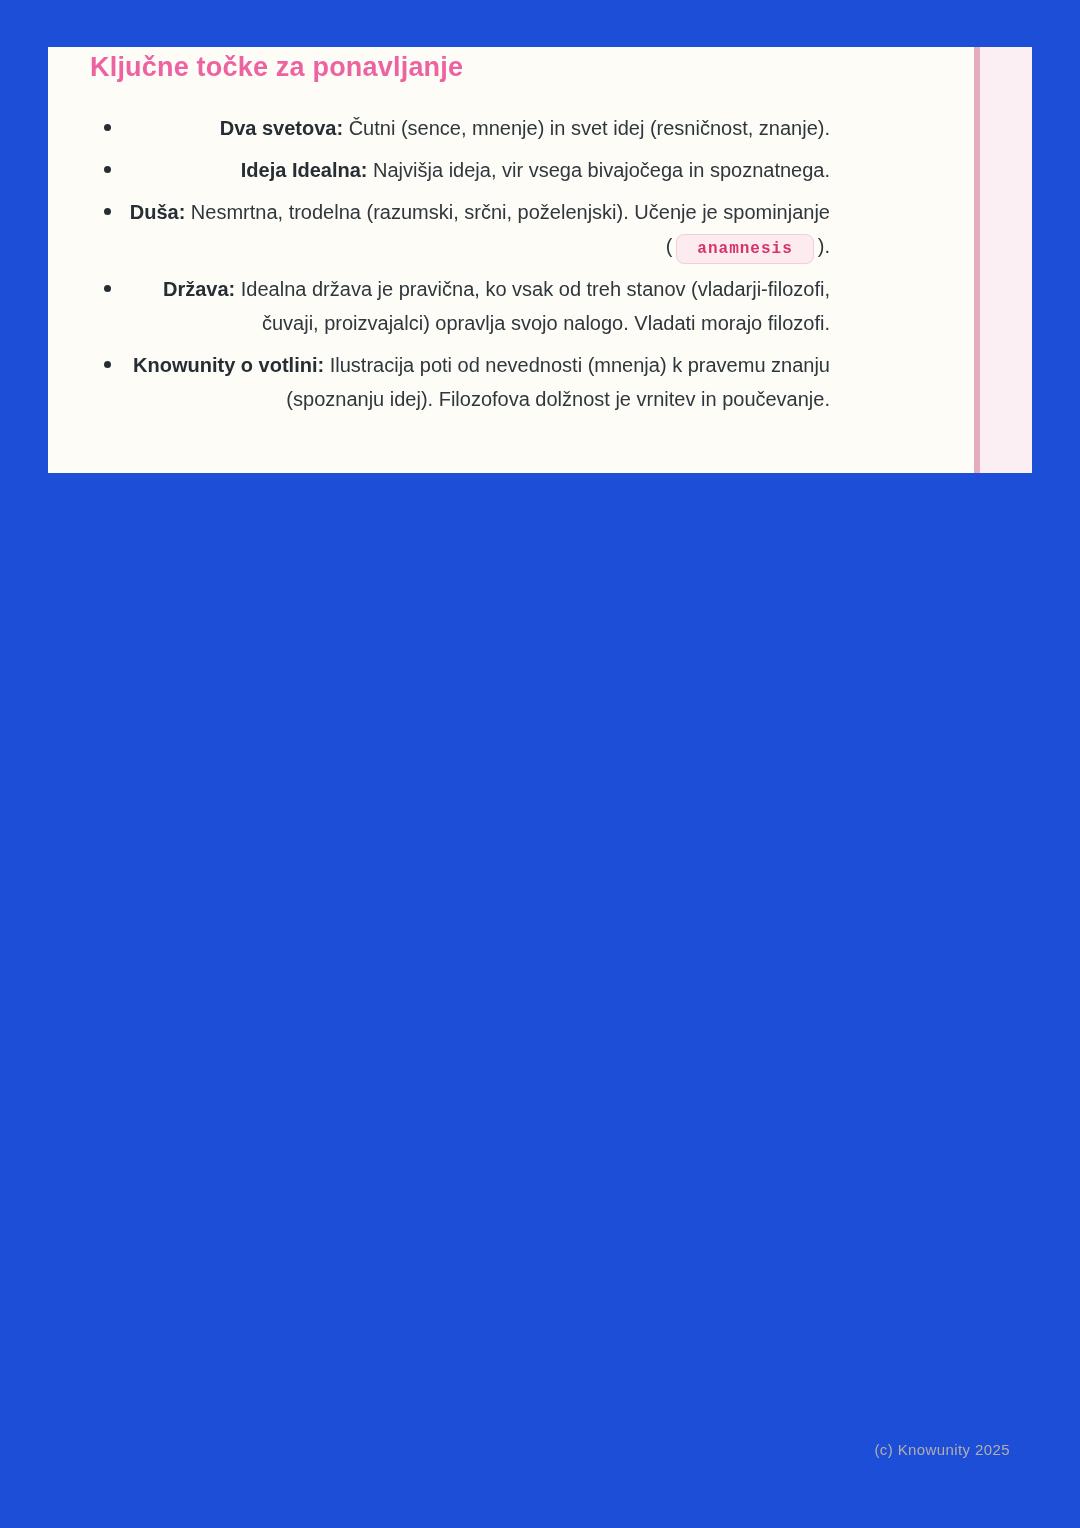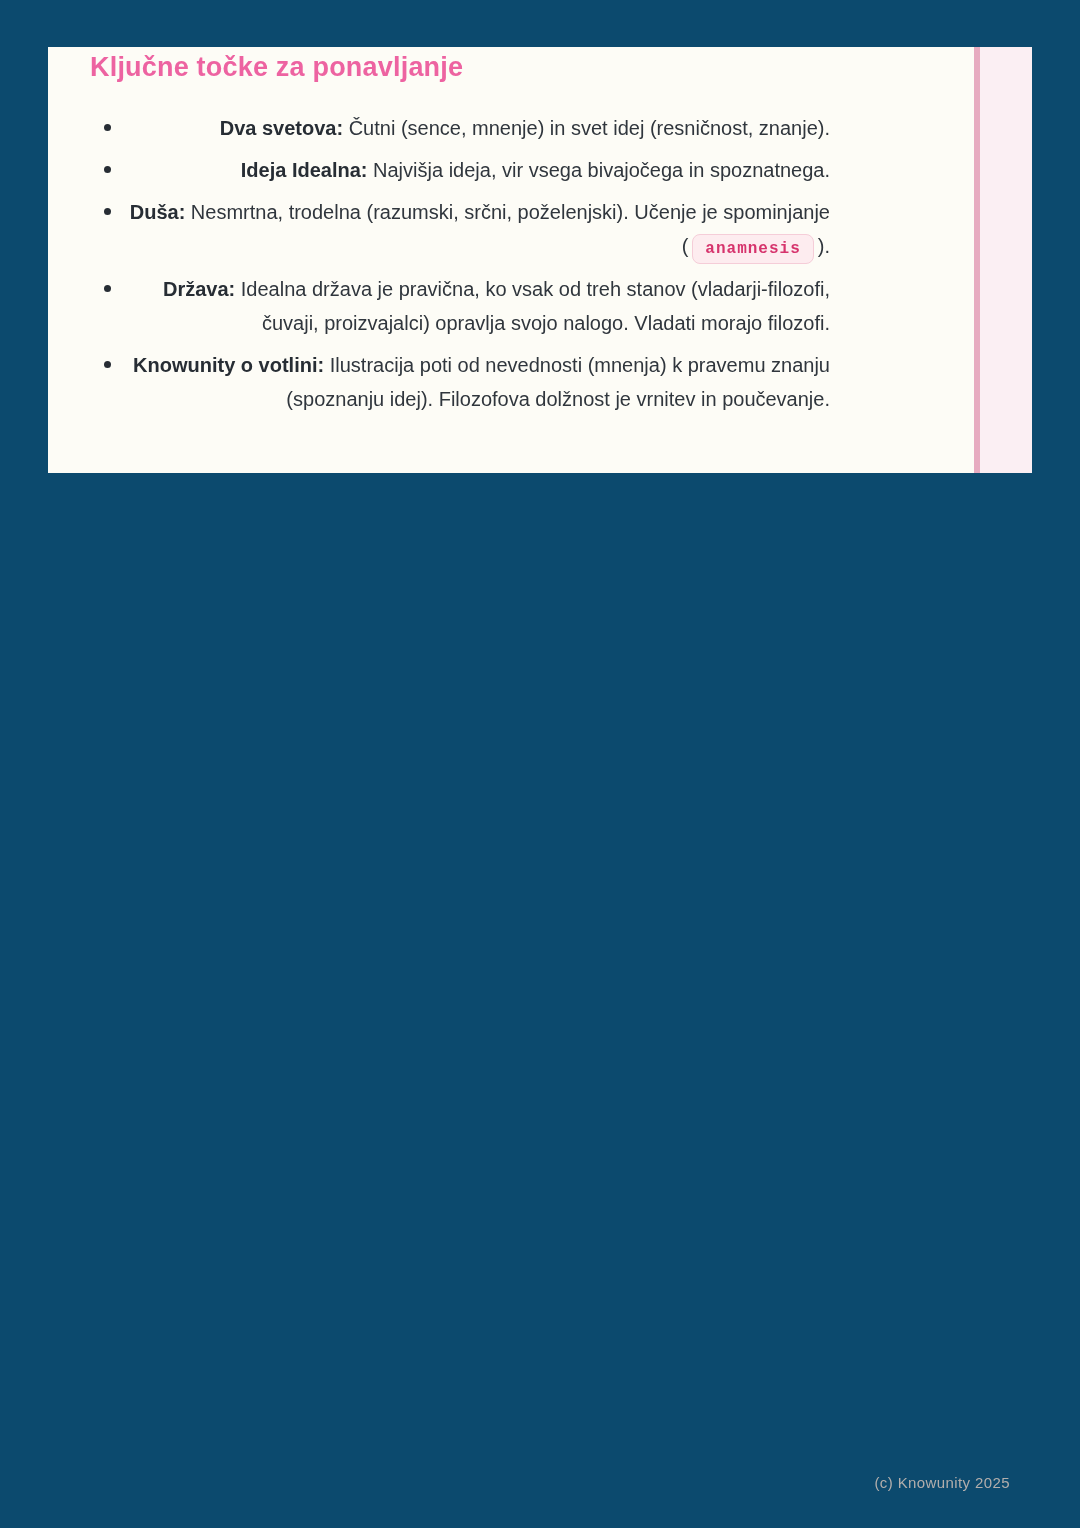--- a/index.html
+++ b/index.html
@@ -4,21 +4,21 @@
 <style>
   html, body {
     margin: 0;
     padding: 0;
     background: #ffffff;
   }
   .page {
     position: relative;
     width: 1080px;
     height: 1528px;
-    background: #0c4a6e;
+    background: #1d4ed8;
     overflow: hidden;
     font-family: "Liberation Sans", "DejaVu Sans", sans-serif;
   }
   .card {
     position: absolute;
     left: 48px;
     top: 47px;
     width: 984px;
     height: 426px;
     background: #fdfcf6;
@@ -83,28 +83,28 @@
   code.inline-code {
     display: inline-block;
     font-family: "Liberation Mono", "DejaVu Sans Mono", monospace;
     font-size: 16px;
     font-weight: 700;
     line-height: 20px;
     color: #d6336c;
     background: #fdecef;
     border: 1px solid #f5cdd8;
     border-radius: 8px;
-    padding: 4px 12px;
+    padding: 4px 20px;
     margin: 0 4px;
     vertical-align: baseline;
     letter-spacing: 1px;
   }
   .footer-note {
     position: absolute;
-    top: 1474px;
+    top: 1441px;
     right: 70px;
     font-size: 15px;
     line-height: 18px;
     color: #b2aeac;
     letter-spacing: 0.4px;
   }
 </style>
 </head>
 <body>
 

